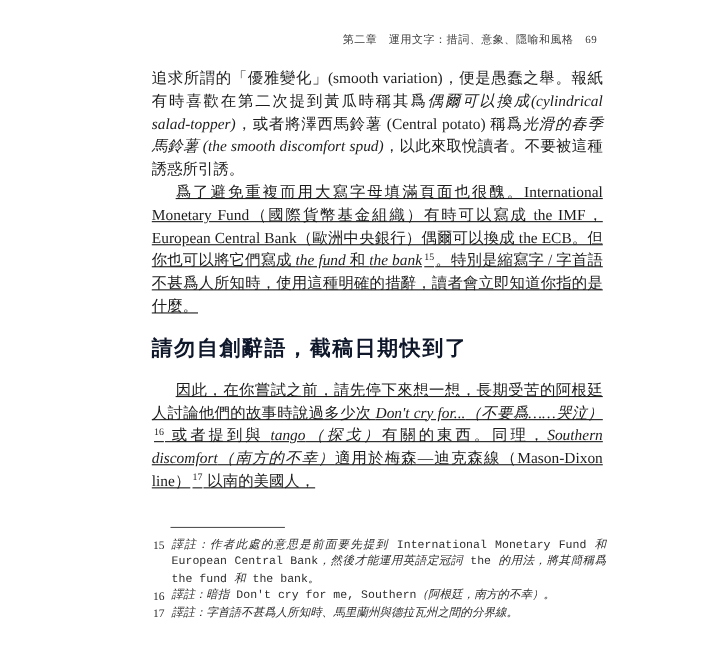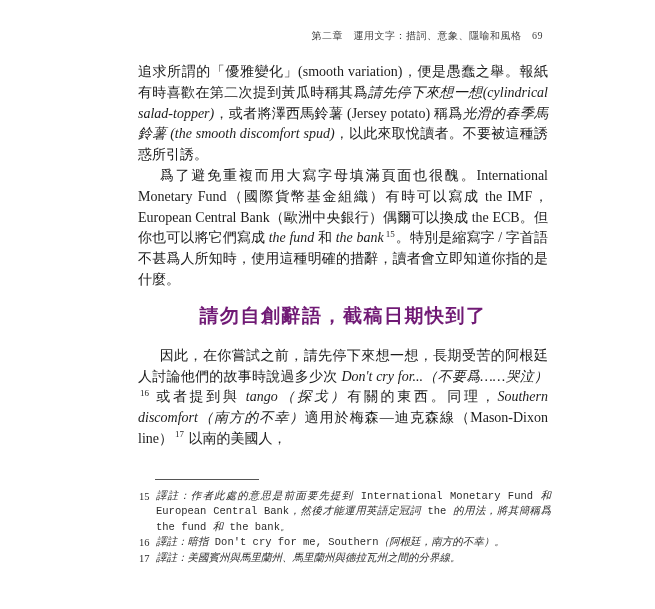--- a/index.html
+++ b/index.html
@@ -29,30 +29,29 @@
     top: 62px;
     width: 410px;
   }
   p.body-para {
     margin: 0;
     font-size: 14px;
     line-height: 20.8px;
     text-align: justify;
     color: #1c1c1c;
   }
-  p.body-para.indent { text-indent: 1.55em; }
+  p.body-para.indent { text-indent: 1.55em; text-decoration: underline; }
   .section-heading {
     margin: 14px 0 16px 0;
     font-size: 19px;
     line-height: 25px;
     font-weight: 700;
-    text-align: center;
+    text-align: left;
     letter-spacing: 1.5px;
-    color: #701a75;
-    font-family: Liberation Mono, monospace;
+    color: #0f172a;
   }
   .run-n { font-style: normal; }
   .run-i { font-style: italic; }
   .run-k { font-style: italic; }           
   sup.run-sup {
     font-size: 9px;
     line-height: 0;
     vertical-align: super;
     margin: 0 1px 0 2px;
     font-style: normal;
@@ -82,35 +81,35 @@
 </head>
 <body>
 
 <div class="page">
 
   <div class="running-head">
     <span>第二章　運用文字：措詞、意象、隱喻和風格　69</span>
   </div>
 
   <div class="content">
-    <p class="body-para"><span class="run-n">追求所謂的「優雅變化」(smooth variation)，便是愚蠢之舉。報紙有時喜歡在第二次提到黃瓜時稱其爲</span><span class="run-k">請先停下來想一想</span><span class="run-i">(cylindrical salad-topper)</span><span class="run-n">，或者將澤西馬鈴薯 (Jersey potato) 稱爲</span><span class="run-k">光滑的春季馬鈴薯</span><span class="run-i"> (the smooth discomfort spud)</span><span class="run-n">，以此來取悅讀者。不要被這種誘惑所引誘。</span></p>
+    <p class="body-para"><span class="run-n">追求所謂的「優雅變化」(smooth variation)，便是愚蠢之舉。報紙有時喜歡在第二次提到黃瓜時稱其爲</span><span class="run-k">偶爾可以換成</span><span class="run-i">(cylindrical salad-topper)</span><span class="run-n">，或者將澤西馬鈴薯 (Central potato) 稱爲</span><span class="run-k">光滑的春季馬鈴薯</span><span class="run-i"> (the smooth discomfort spud)</span><span class="run-n">，以此來取悅讀者。不要被這種誘惑所引誘。</span></p>
     <p class="body-para indent"><span class="run-n">爲了避免重複而用大寫字母填滿頁面也很醜。International Monetary Fund（國際貨幣基金組織）有時可以寫成 the IMF，European Central Bank（歐洲中央銀行）偶爾可以換成 the ECB。但你也可以將它們寫成 </span><span class="run-i">the fund</span><span class="run-n"> 和 </span><span class="run-i">the bank</span><sup class="run-sup">15</sup><span class="run-n">。特別是縮寫字 / 字首語不甚爲人所知時，使用這種明確的措辭，讀者會立即知道你指的是什麼。</span></p>
     <h2 class="section-heading">請勿自創辭語，截稿日期快到了</h2>
     <p class="body-para indent"><span class="run-n">因此，在你嘗試之前，請先停下來想一想，長期受苦的阿根廷人討論他們的故事時說過多少次 </span><span class="run-i">Don't cry for...</span><span class="run-k">（不要爲……哭泣）</span><sup class="run-sup">16</sup><span class="run-n"> 或者提到與 </span><span class="run-i">tango</span><span class="run-k">（探戈）</span><span class="run-n">有關的東西。同理，</span><span class="run-i">Southern discomfort</span><span class="run-k">（南方的不幸）</span><span class="run-n">適用於梅森—迪克森線（Mason-Dixon line）</span><sup class="run-sup">17</sup><span class="run-n"> 以南的美國人，</span></p>
   </div>
 
   <div class="footnotes">
     <div class="fn-rule"></div>
     <div class="footnote">
       <span class="fn-num">15</span>
       <span class="fn-text"><span class="run-k">譯註：作者此處的意思是前面要先提到 </span><span class="run-n">International Monetary Fund</span><span class="run-k"> 和 </span><span class="run-n">European Central Bank</span><span class="run-k">，然後才能運用英語定冠詞 </span><span class="run-n">the</span><span class="run-k"> 的用法，將其簡稱爲 </span><span class="run-n">the fund</span><span class="run-k"> 和 </span><span class="run-n">the bank</span><span class="run-k">。</span></span>
     </div>
     <div class="footnote">
       <span class="fn-num">16</span>
       <span class="fn-text"><span class="run-k">譯註：暗指 </span><span class="run-n">Don't cry for me, Southern</span><span class="run-k">（阿根廷，南方的不幸）。</span></span>
     </div>
     <div class="footnote">
       <span class="fn-num">17</span>
-      <span class="fn-text"><span class="run-k">譯註：美國賓州與馬里蘭州、馬里蘭州與德拉瓦州之間的分界線。</span></span>
+      <span class="fn-text"><span class="run-k">譯註：字首語不甚爲人所知時、馬里蘭州與德拉瓦州之間的分界線。</span></span>
     </div>
   </div>
 
 </div>
 
 </body></html>

